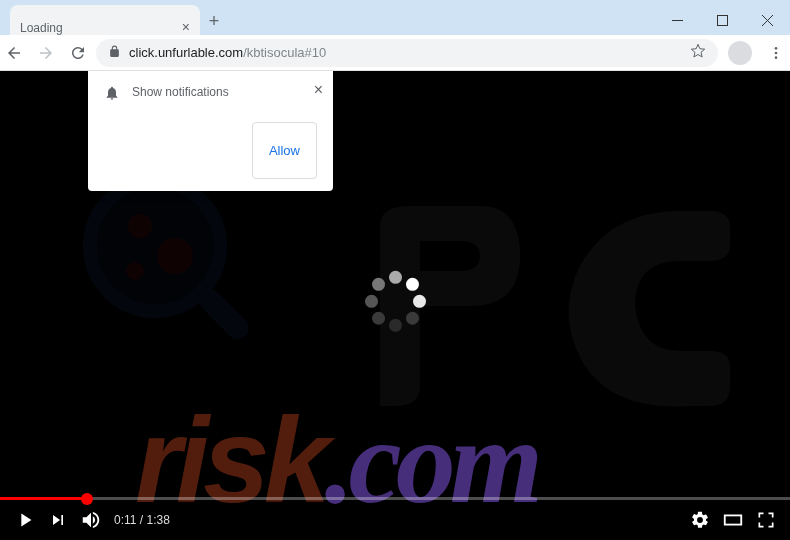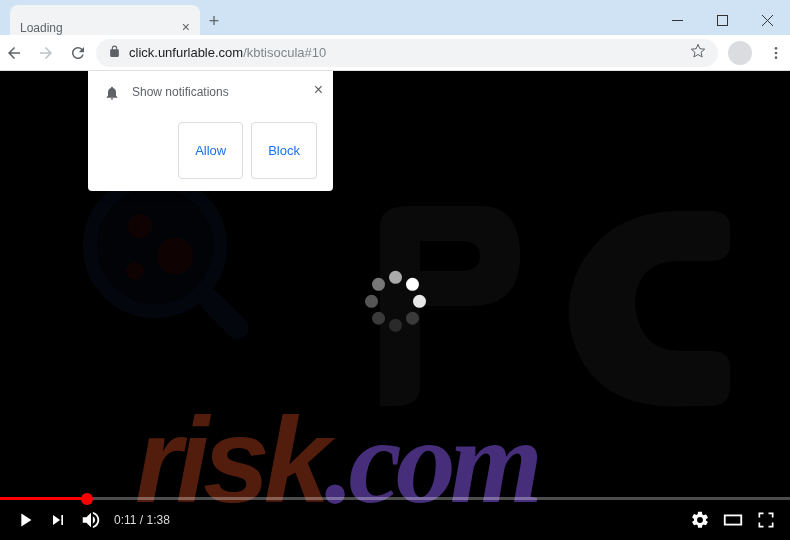--- a/index.html
+++ b/index.html
@@ -170,21 +170,20 @@
     <div class="prompt-row">
       <span>
         <svg width="16" height="16" viewBox="0 0 24 24">
             <path d="M12 22a2 2 0 0 0 2-2h-4a2 2 0 0 0 2 2zm6-6V11c0-3.07-1.64-5.64-4.5-6.32V4a1.5 1.5 0 0 0-3 0v.68C7.63 5.36 6 7.92 6 11v5l-2 2v1h16v-1l-2-2z" fill="#5f6368"></path>
           </svg>
       </span>
       <span>Show notifications</span>
     </div>
     <div class="prompt-actions">
       <button class="prompt-btn">Allow</button>
-      <button class="prompt-btn">Block</button>
     </div>
   </div>
 
   <div class="progress">
     <div class="progress-fill"></div>
   </div>
   <div class="video-controls">
     <div class="vc-btn">
       <svg width="22" height="22" viewBox="0 0 24 24">
           <path d="M8 5v14l11-7z" fill="#fff"></path>

